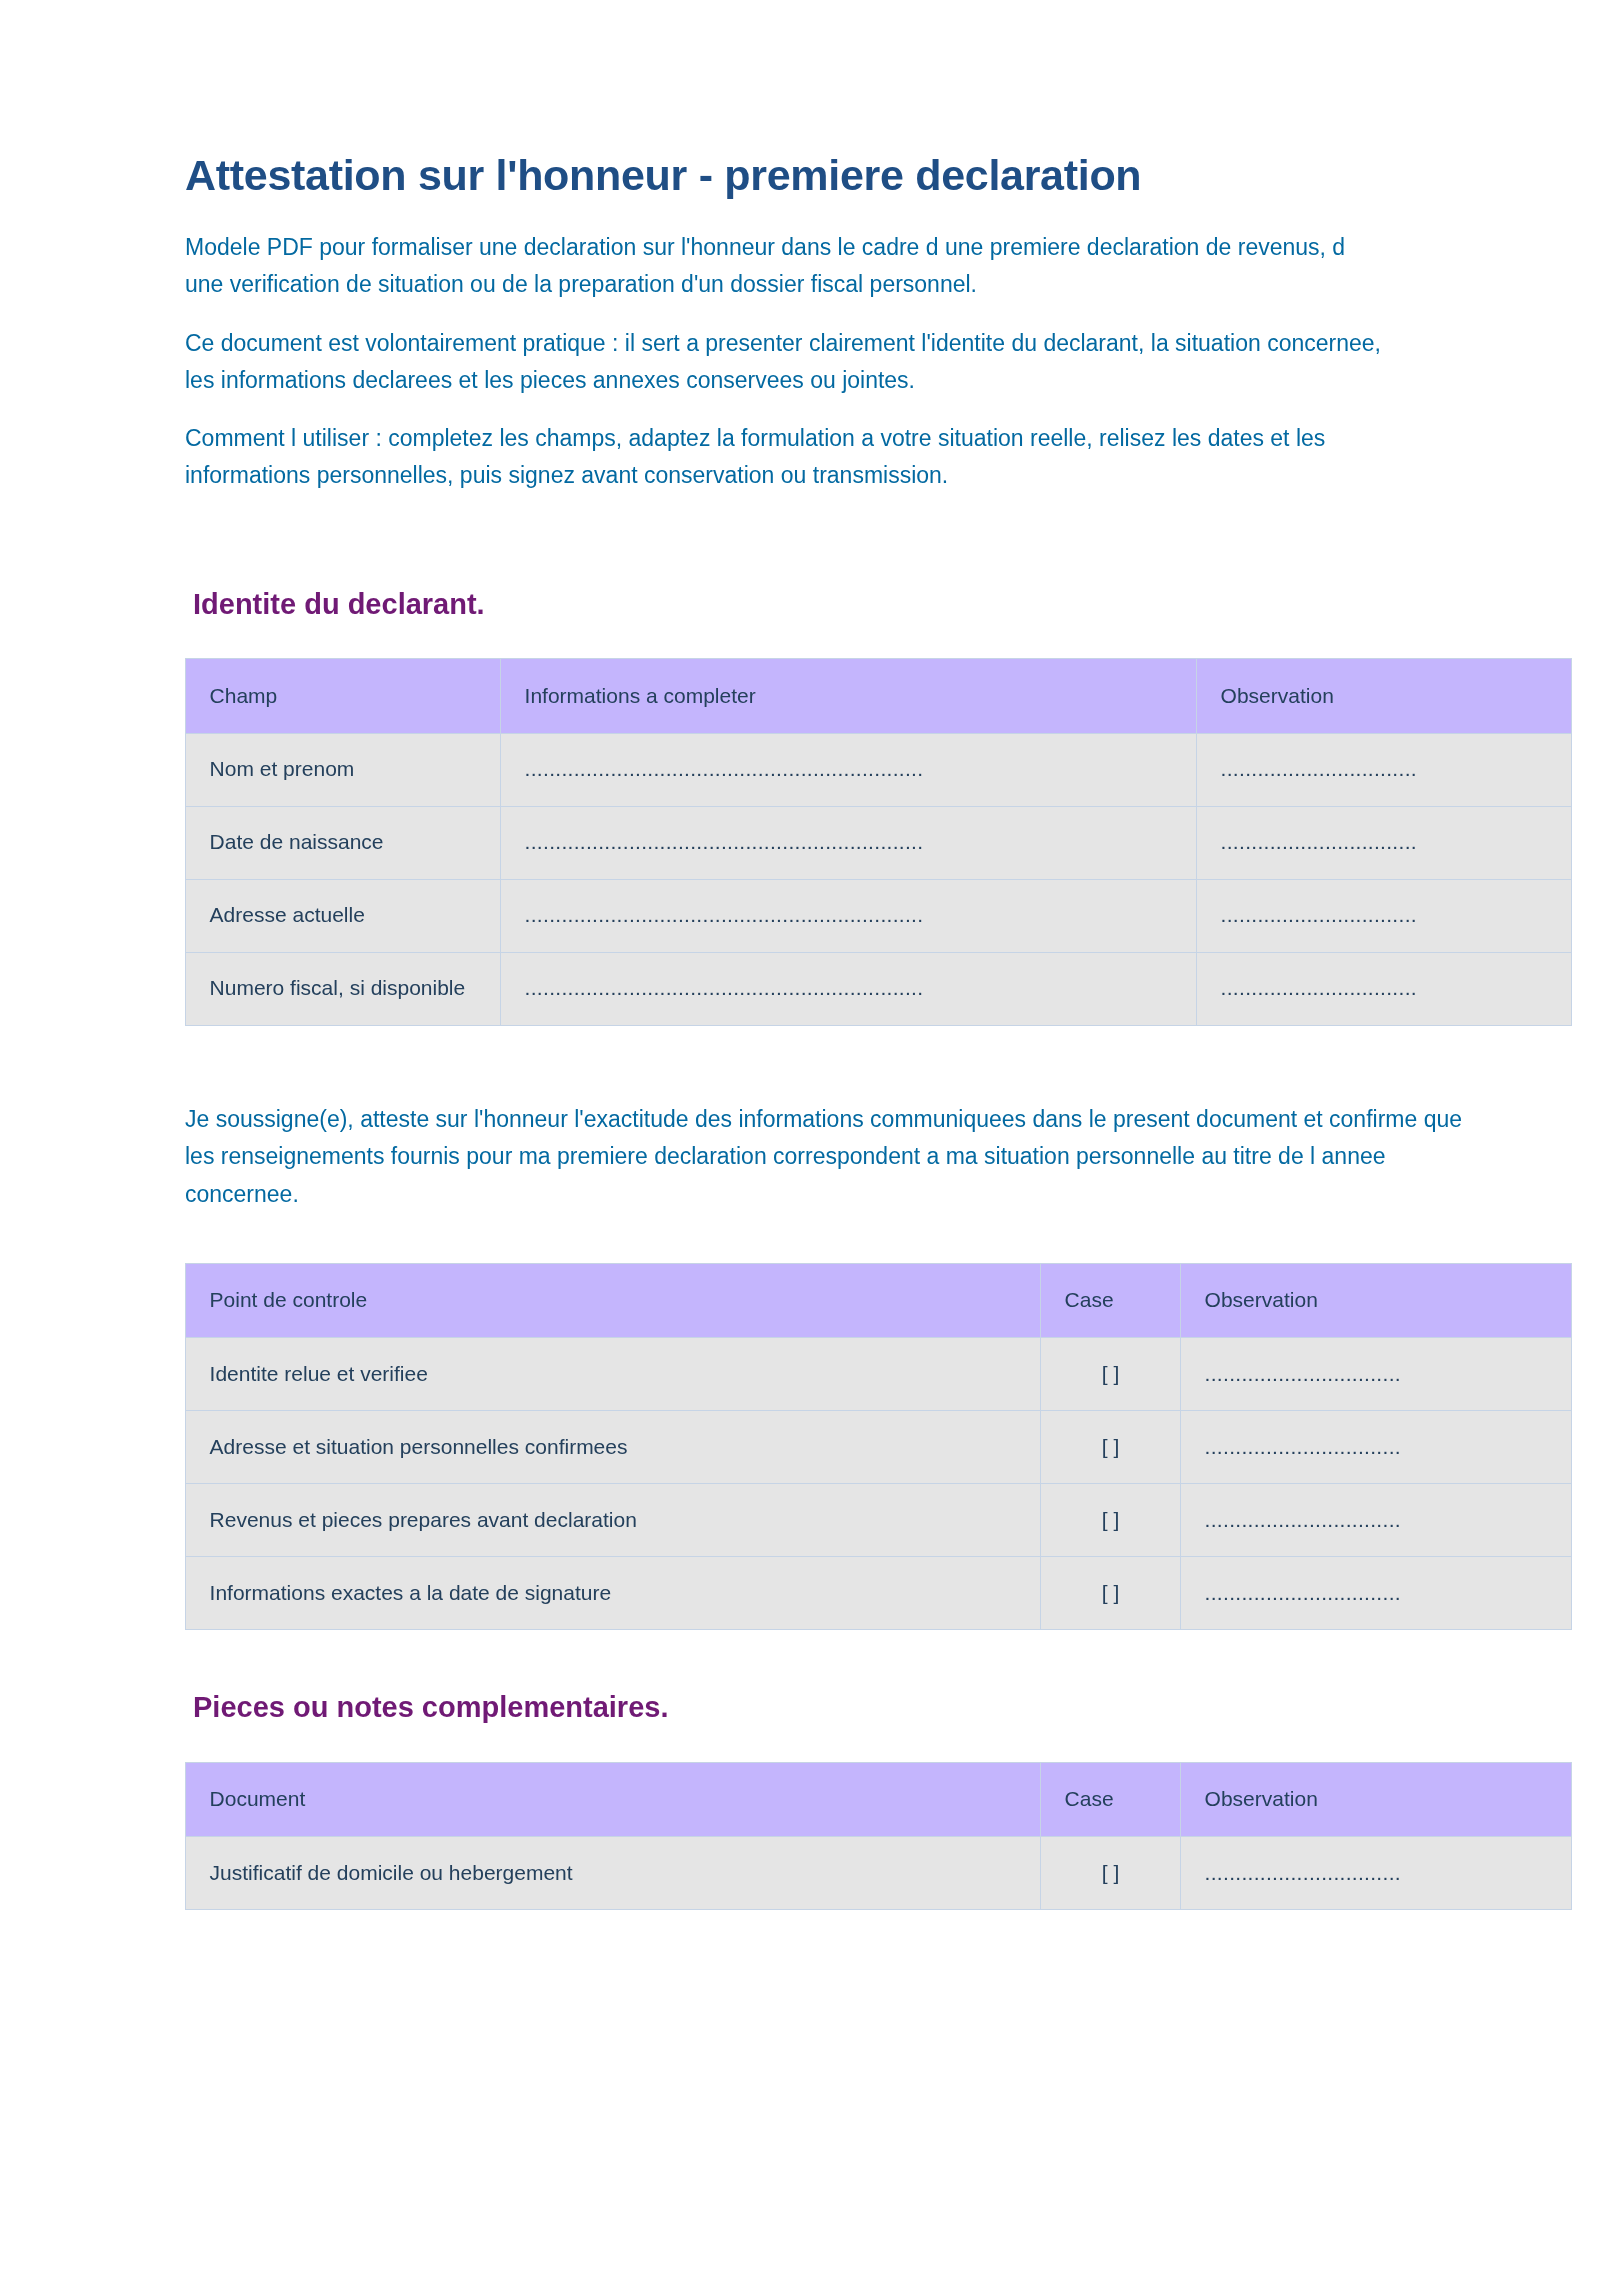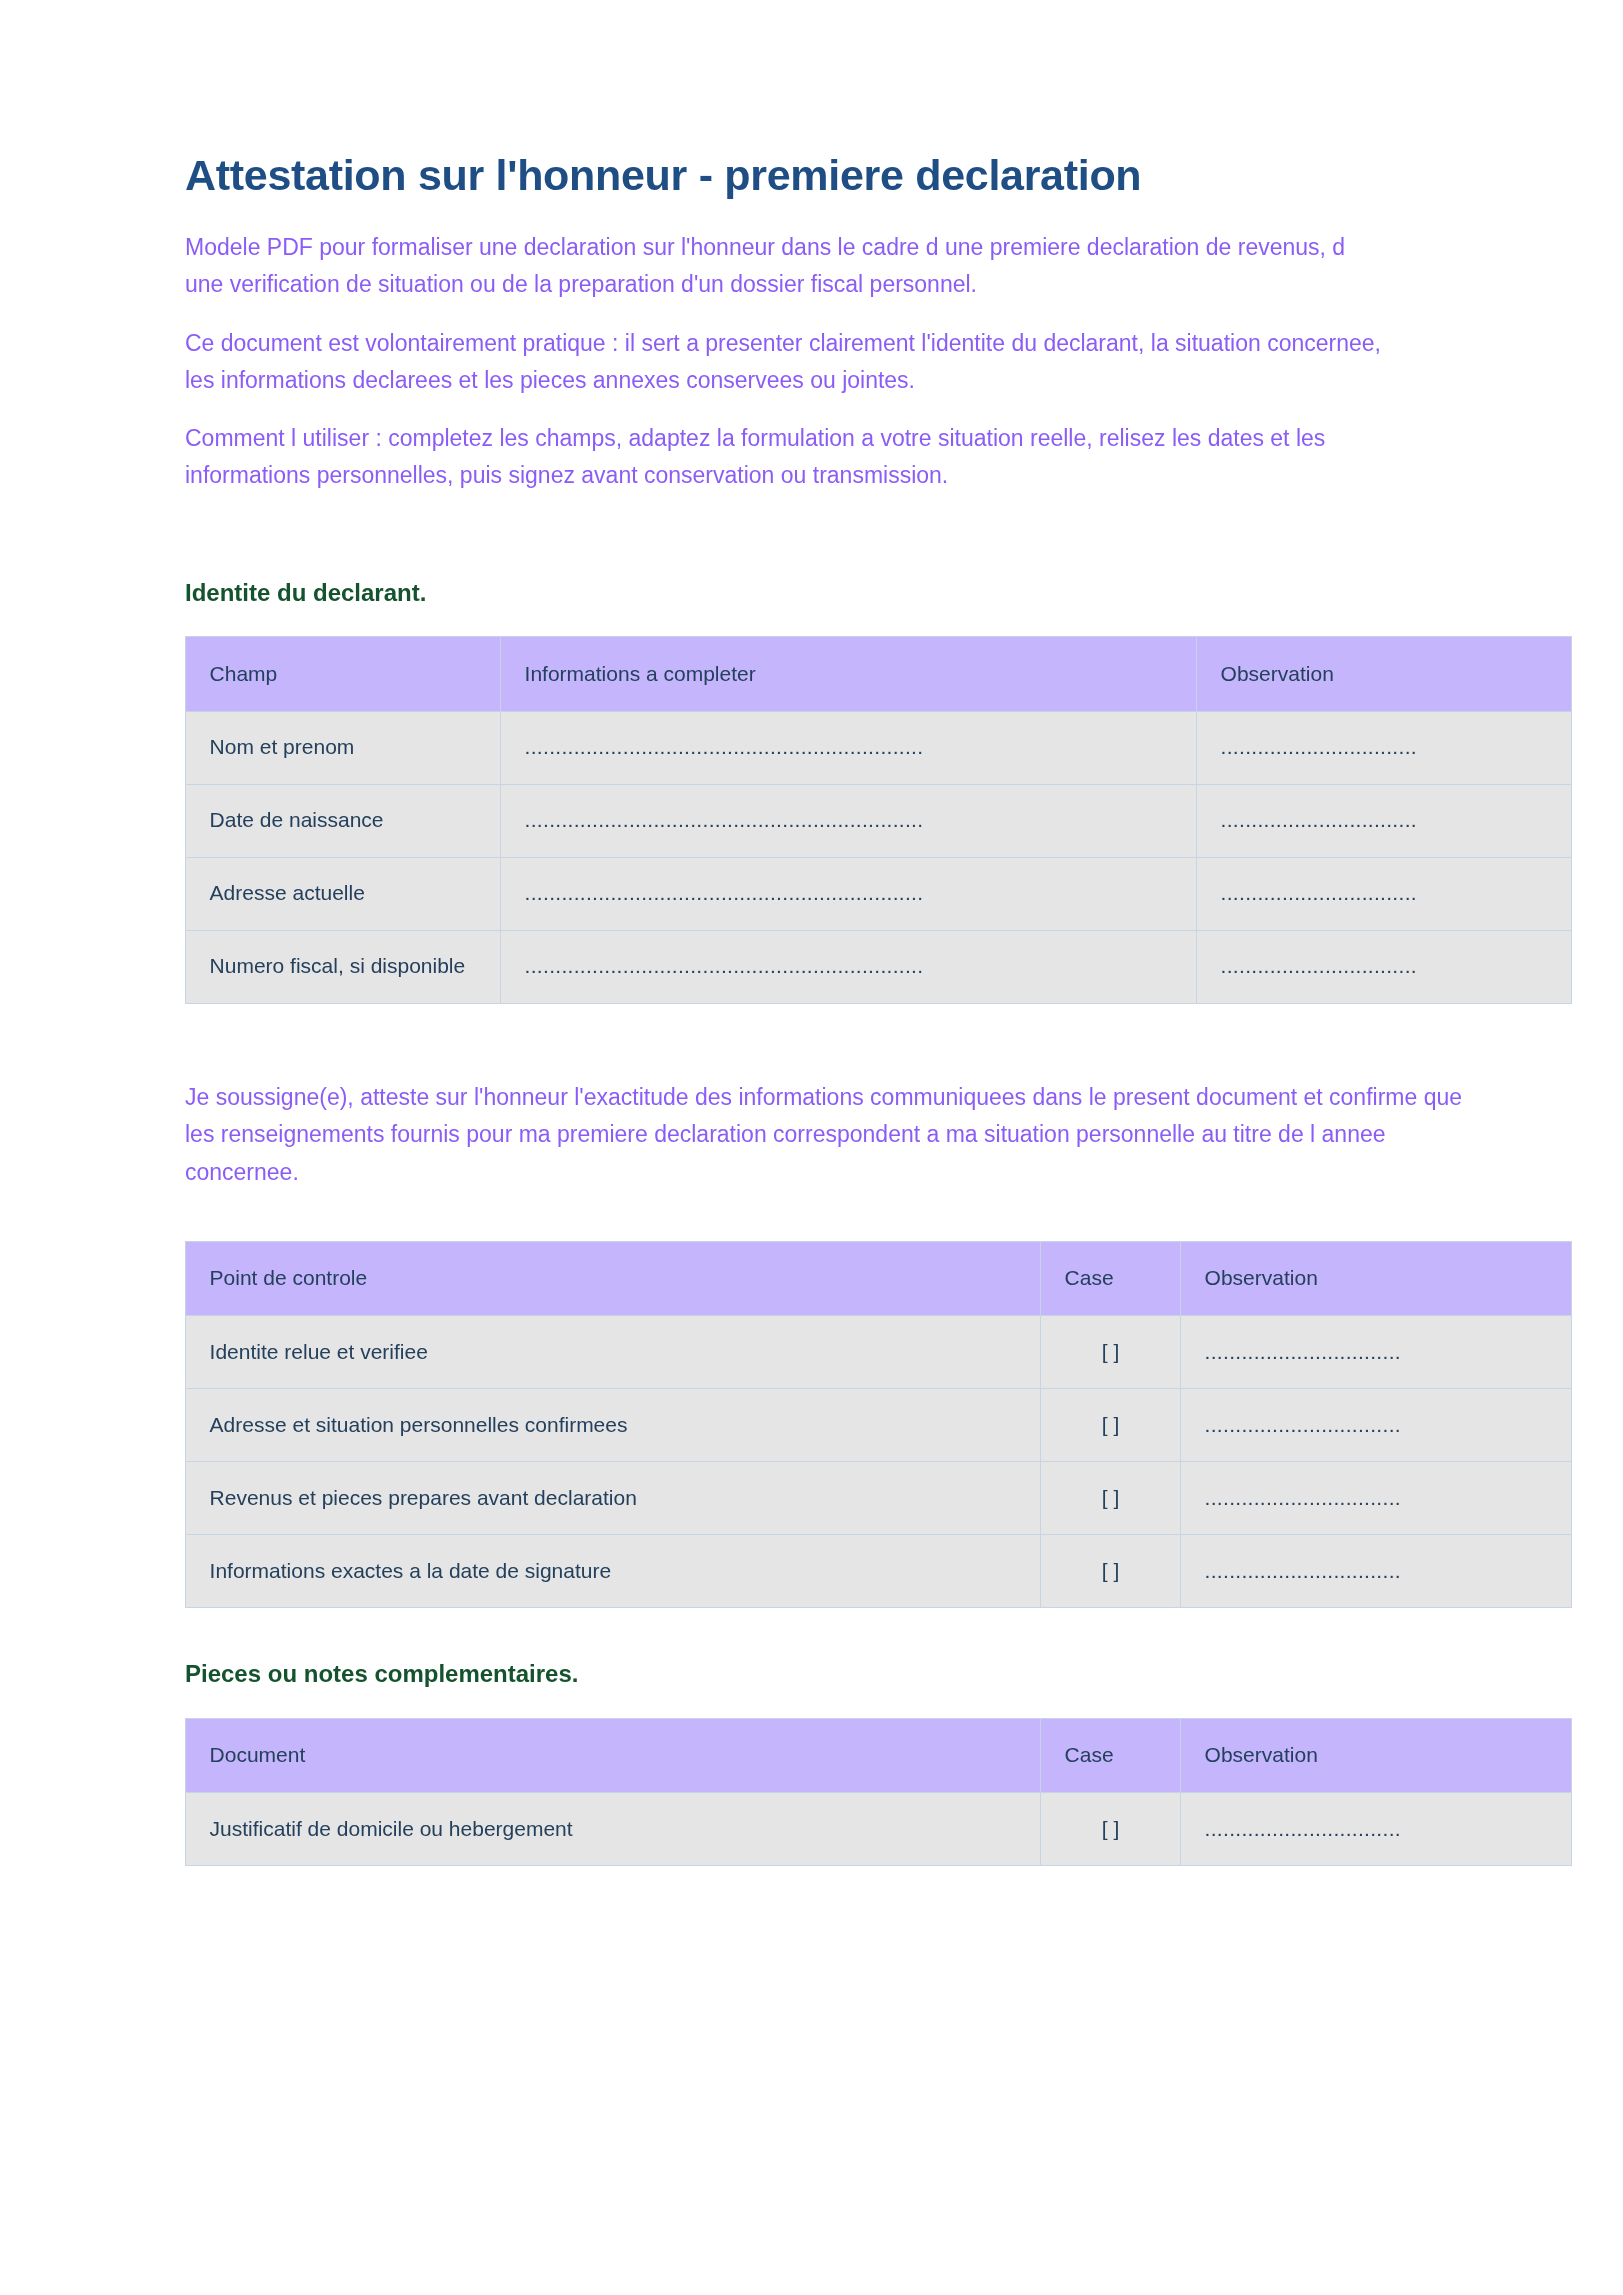--- a/index.html
+++ b/index.html
@@ -33,34 +33,34 @@
     margin: 0 0 30px 0;
     padding: 0;
   }
 
   .intro-block {
     margin: 0 0 0 0;
     padding-right: 118px;
   }
 
   p.para {
-    color: #8b5cf6;
+    color: #0369a1;
     font-size: 23px;
     line-height: 1.62;
     margin: 0 0 21px 0;
     padding: 0;
     max-width: 1283px;
   }
 
   h2.section-title {
-    color: #14532d;
-    font-size: 24px;
+    color: #701a75;
+    font-size: 29px;
     font-weight: bold;
     line-height: 1.2;
-    margin: 0;
+    margin: 8px;
     padding: 0;
   }
 
   .section {
     margin-top: 0;
   }
 
   .gap-before-identite { height: 63px; }
   .gap-title-to-table  { height: 29px; }
   .gap-before-situation{ height: 52px; }

